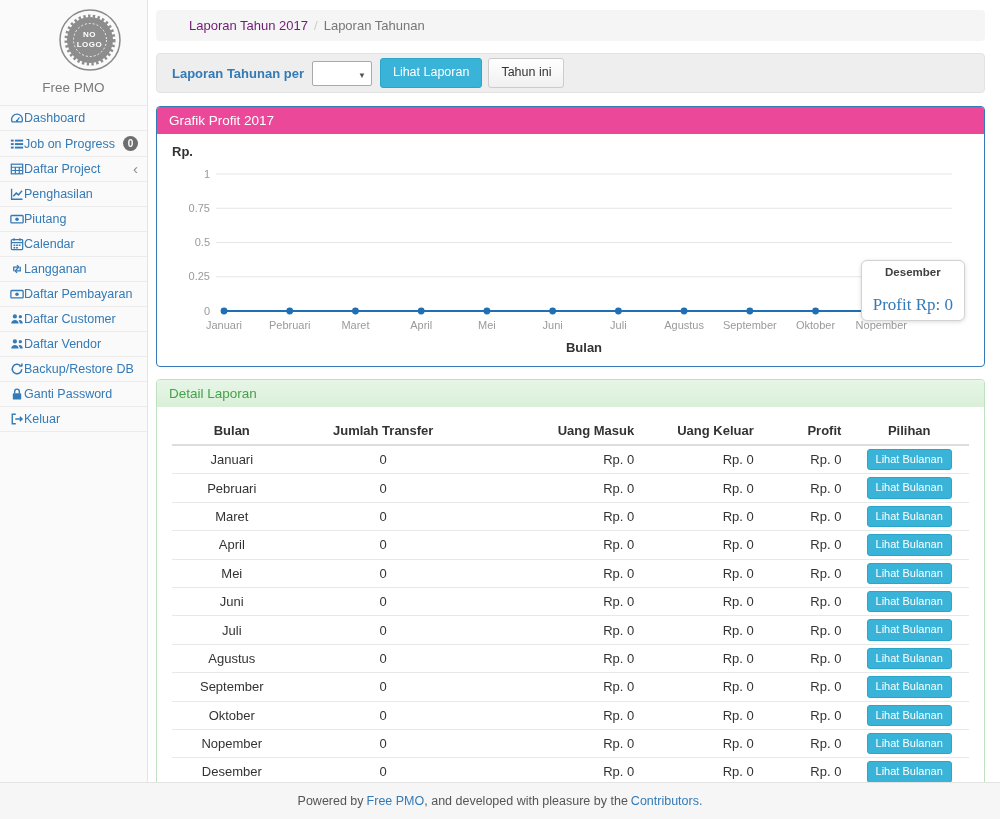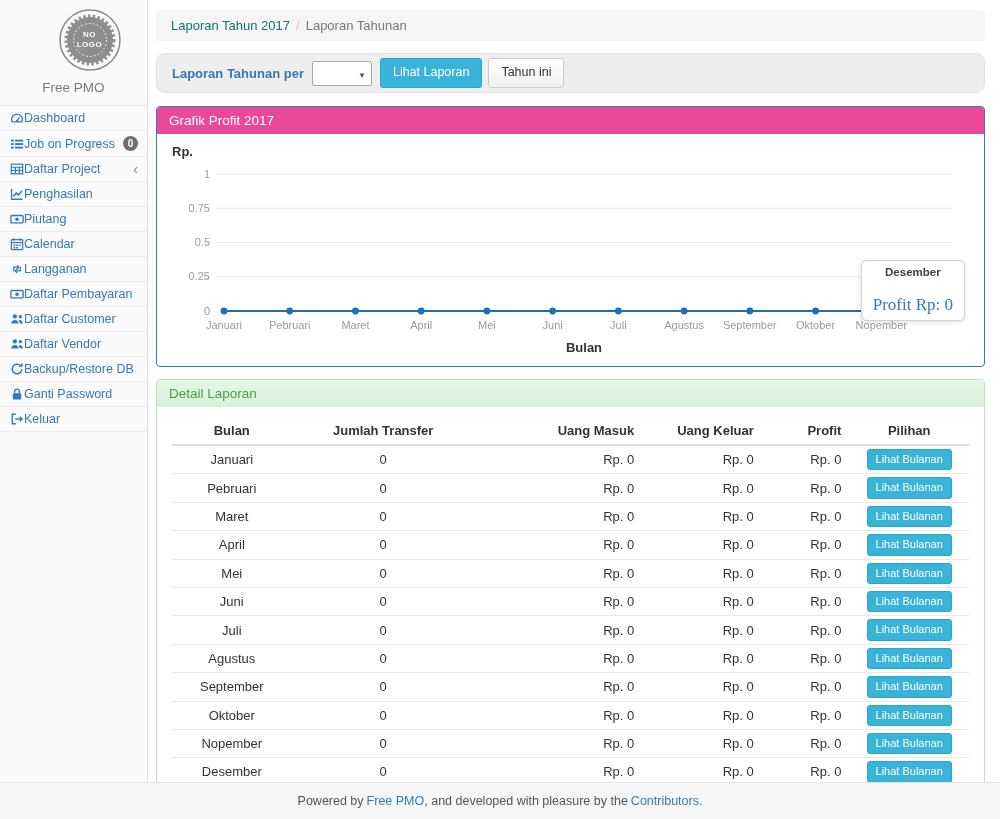--- a/index.html
+++ b/index.html
@@ -25,24 +25,24 @@
   .s-icon { width:15px; height:14px; display:inline-flex; align-items:center; justify-content:center; color:#337ab7; flex-shrink:0; }
   .s-icon svg { width:14px; height:14px; }
   .s-label { font-size:12.5px; white-space:nowrap; }
   .s-badge { margin-left:auto; background:#6e6e6e; color:#fff; font-size:10px; font-weight:bold;
     min-width:15px; height:15px; border-radius:8px; display:flex; align-items:center; justify-content:center; padding:0 4px; }
   .s-chevron { margin-left:auto; color:#8a8a8a; font-size:15px; line-height:10px; }
 
   
   .main { flex:1; min-width:0; padding:10px 15px 0 8px; background:#fff; }
   .breadcrumb { background:#f5f5f5; border-radius:4px; padding:8px 15px; color:#777; margin-bottom:12px; }
-  .breadcrumb a { color:#0f766e; text-decoration:none; cursor:pointer; }
+  .breadcrumb a { color:#701a75; text-decoration:none; cursor:pointer;margin-left:18px; }
   .breadcrumb .sep { margin:0 6px; color:#ccc; }
 
-  .well { background:#eee; border:1px solid #e3e3e3; border-radius:9px; height:40px;
+  .well { background:#eee; border:1px solid #e3e3e3; border-radius:4px; height:40px;
     padding:5px 15px; display:flex; align-items:center; margin-bottom:13px; }
   .well-label { color:#337ab7; font-weight:bold; margin-right:8px; }
   .select-wrap { position:relative; margin-right:8px; }
   select { appearance:none; -webkit-appearance:none; border:1px solid #a9a9a9; border-radius:2px;
     background:#fff; font-size:13px; font-family:inherit; padding:4px 20px 19px 9px; height:20px; color:#333; }
   .caret-down { position:absolute; right:6px; top:10px; font-size:8px; color:#555; pointer-events:none; }
   .btn { border-radius:3px; font-size:12.5px; padding:5px 12px; border:1px solid transparent;
     cursor:pointer; font-family:inherit; line-height:1.4; }
   .btn-info { background:#39b3d7; border-color:#2aa6cb; color:#fff; }
   .btn-default { background:linear-gradient(#fff,#f0f0f0); border-color:#ccc; color:#333; }

